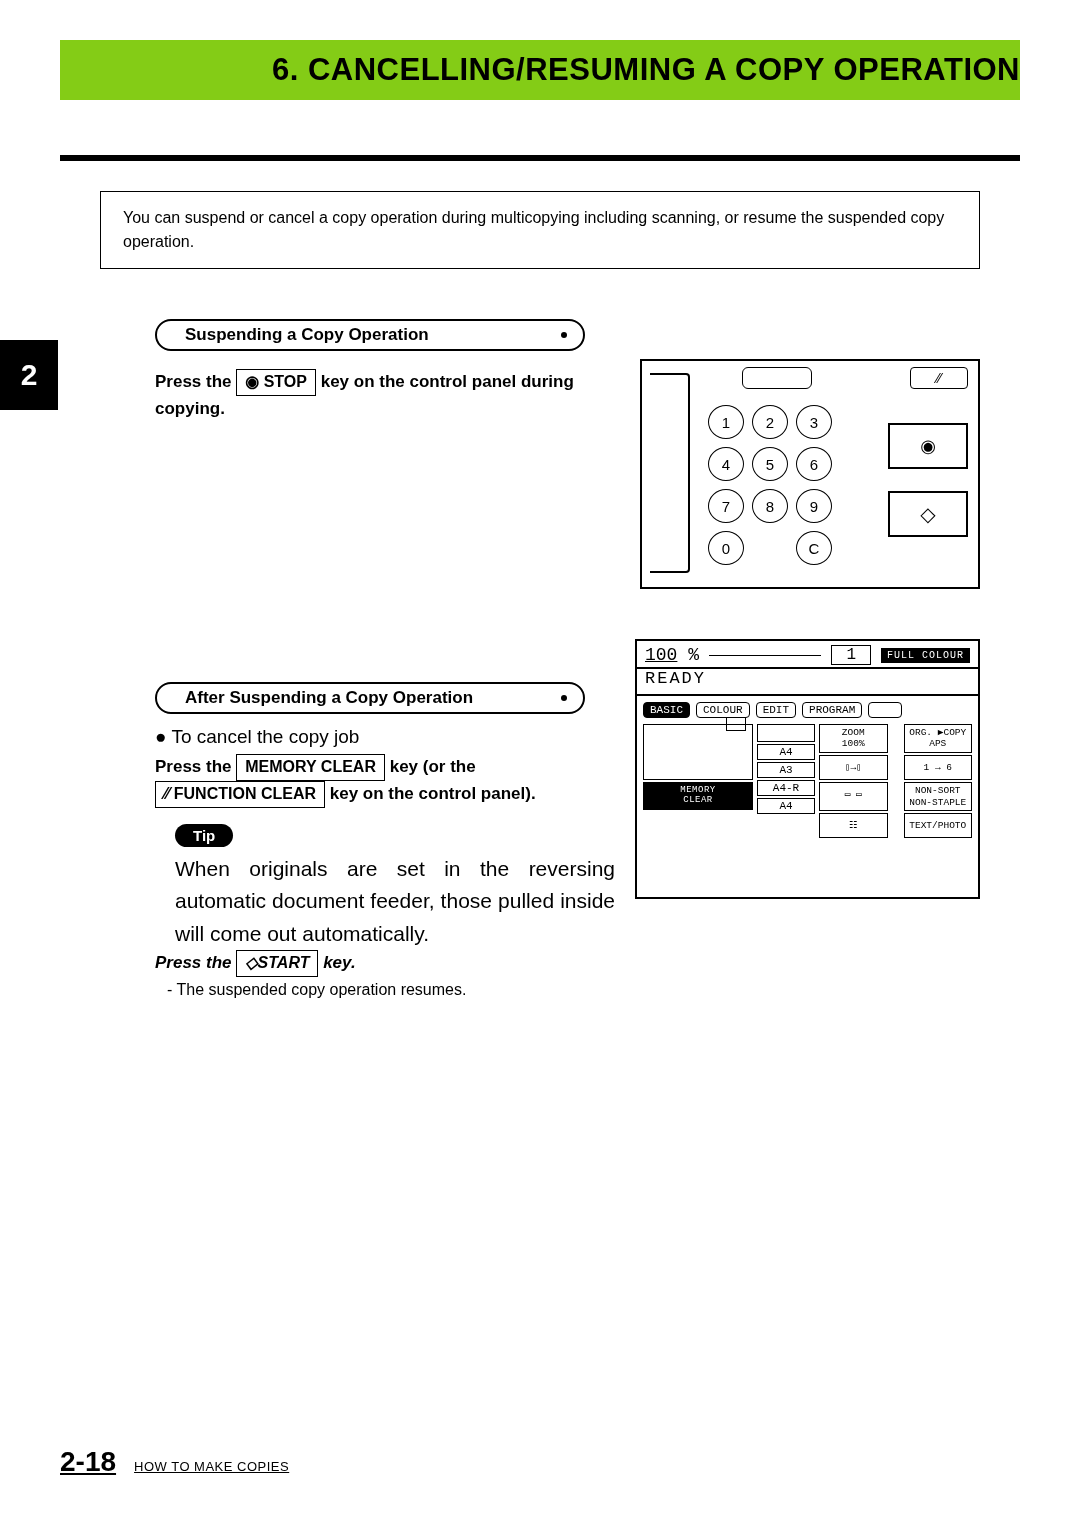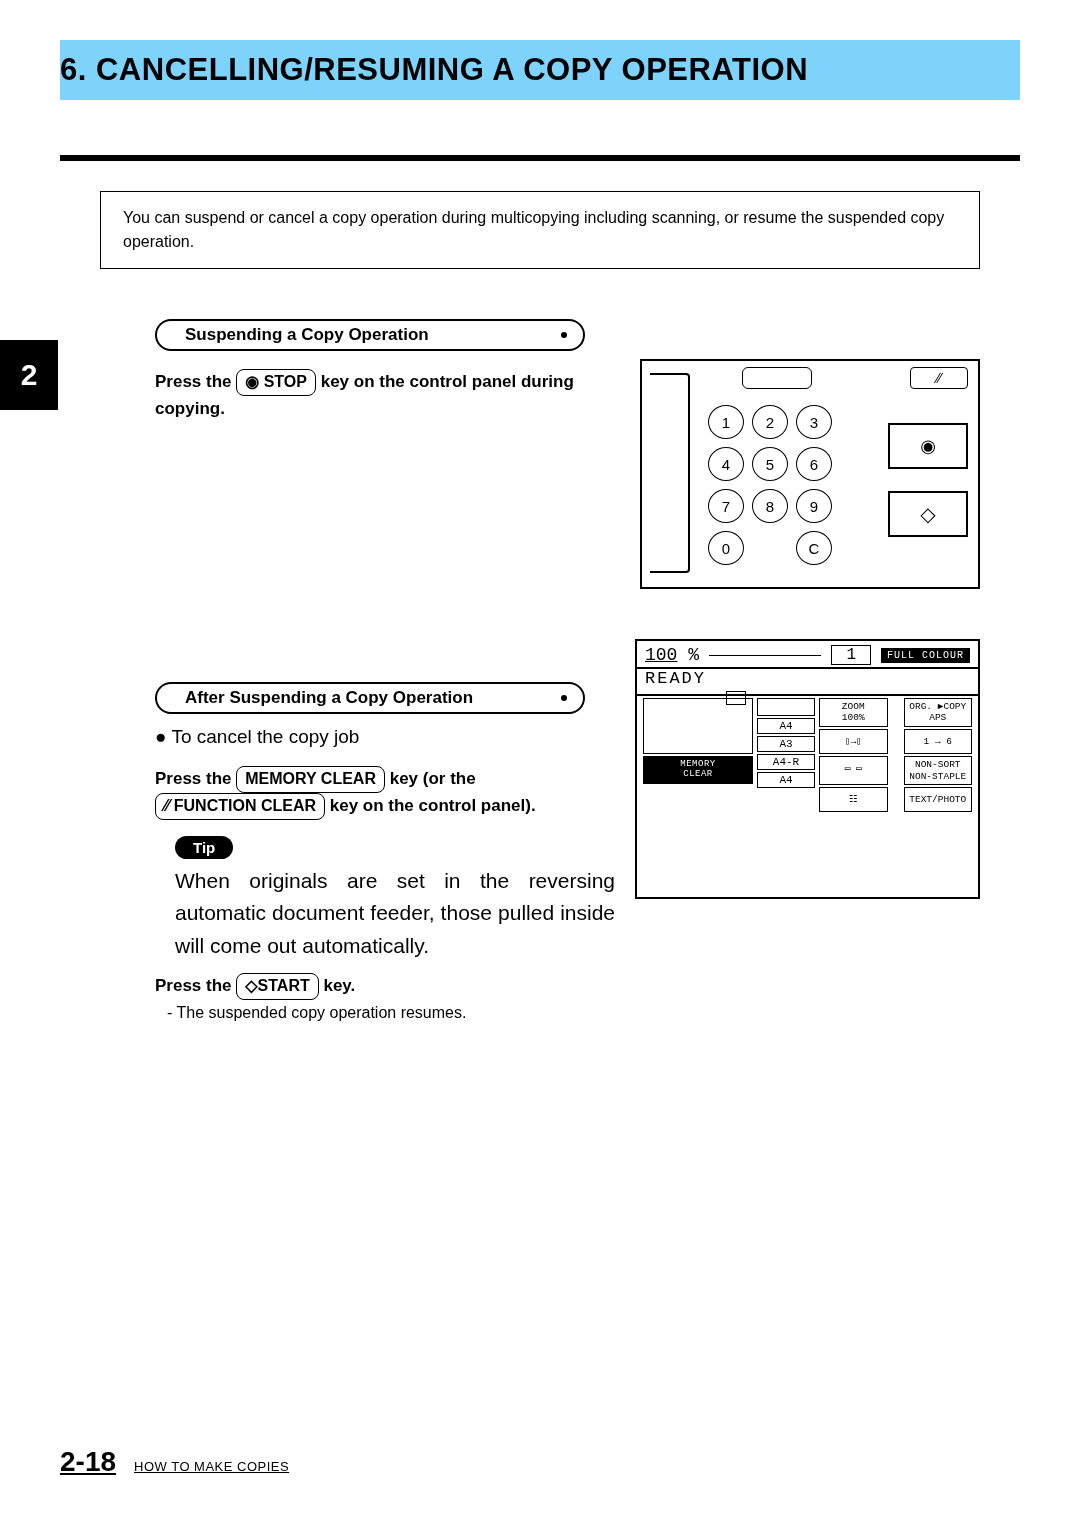--- a/index.html
+++ b/index.html
@@ -6,23 +6,23 @@
   html, body { background: #fff; }
   body {
     width: 1080px;
     height: 1526px;
     font-family: Arial, Helvetica, sans-serif;
     color: #000;
     position: relative;
     padding: 40px 60px 40px 60px;
   }
   .title-bar {
-    background: #7dd3fc;
+    background: #84cc16;
     padding: 12px 0;
-    text-align: left;
+    text-align: right;
     font-size: 31px;
     font-weight: bold;
     letter-spacing: 0.5px;
   }
   .thick-rule {
     height: 6px;
     background: #000;
     margin-top: 55px;
   }
   .intro-box {
@@ -74,21 +74,21 @@
   .body-text {
     font-size: 17px;
     line-height: 1.55;
     margin-top: 18px;
     max-width: 480px;
   }
   .bold { font-weight: bold; }
   .boxed-key {
     display: inline-block;
     border: 1.5px solid #000;
-    border-radius: 8px;
+    border-radius: 0;
     padding: 0 8px;
     font-weight: bold;
     font-size: 16px;
     white-space: nowrap;
   }
   .bullet-line {
     font-size: 19px;
     font-weight: normal;
     margin-top: 12px;
   }
@@ -341,48 +341,55 @@
         <span>◇</span>
       </div>
   </div>
 
   
   <div class="gap-lg"></div>
   <div class="pill">After Suspending a Copy Operation</div>
 
   <div class="bullet-line">To cancel the copy job</div>
 
-  <div class="body-text bold" style="margin-top:18px;">
+  <div class="body-text bold" style="margin-top:6px;">
     <span>Press the </span>
     <span class="boxed-key">MEMORY CLEAR</span>
     <span> key (or the </span>
     <span class="boxed-key">⁄⁄ FUNCTION CLEAR</span>
     <span> key on the control panel).</span>
   </div>
 
   <div class="tip-pill">Tip</div>
   <div class="tip-text">When originals are set in the reversing automatic document feeder, those pulled inside will come out automatically.</div>
 
 
-  <div class="body-text bold" style="margin-top:11px;">
+  <div class="body-text bold" style="margin-top:0;font-style:italic;">
     <span>Press the </span>
     <span class="boxed-key">◇START</span>
     <span> key.</span>
   </div>
   <div class="sub-note">- The suspended copy operation resumes.</div>
 
   
   <div class="lcd-diagram">
     <div class="lcd-header">
       <span><span style="text-decoration:underline">100</span> <span>%</span></span>
       <span class="spacer"></span>
       <span class="copies-box">1</span>
       <span class="badge-fc">FULL COLOUR</span>
     </div>
     <div class="lcd-ready">READY</div>
+    <div class="lcd-tabs">
+      <span class="lcd-tab active">BASIC</span>
+      <span class="lcd-tab">COLOUR</span>
+      <span class="lcd-tab">EDIT</span>
+      <span class="lcd-tab">PROGRAM</span>
+      <span class="lcd-tab end"></span>
+    </div>
     <div class="lcd-body">
       <div class="lcd-col-left">
         <div class="paper-stack"></div>
         <div class="mem-clear" style="white-space:pre-line;">MEMORY
 CLEAR</div>
       </div>
       <div class="lcd-col-mid">
         <div class="mid-cell" style="height:18px;"></div>
         <div class="mid-cell">A4</div>
         <div class="mid-cell">A3</div>

